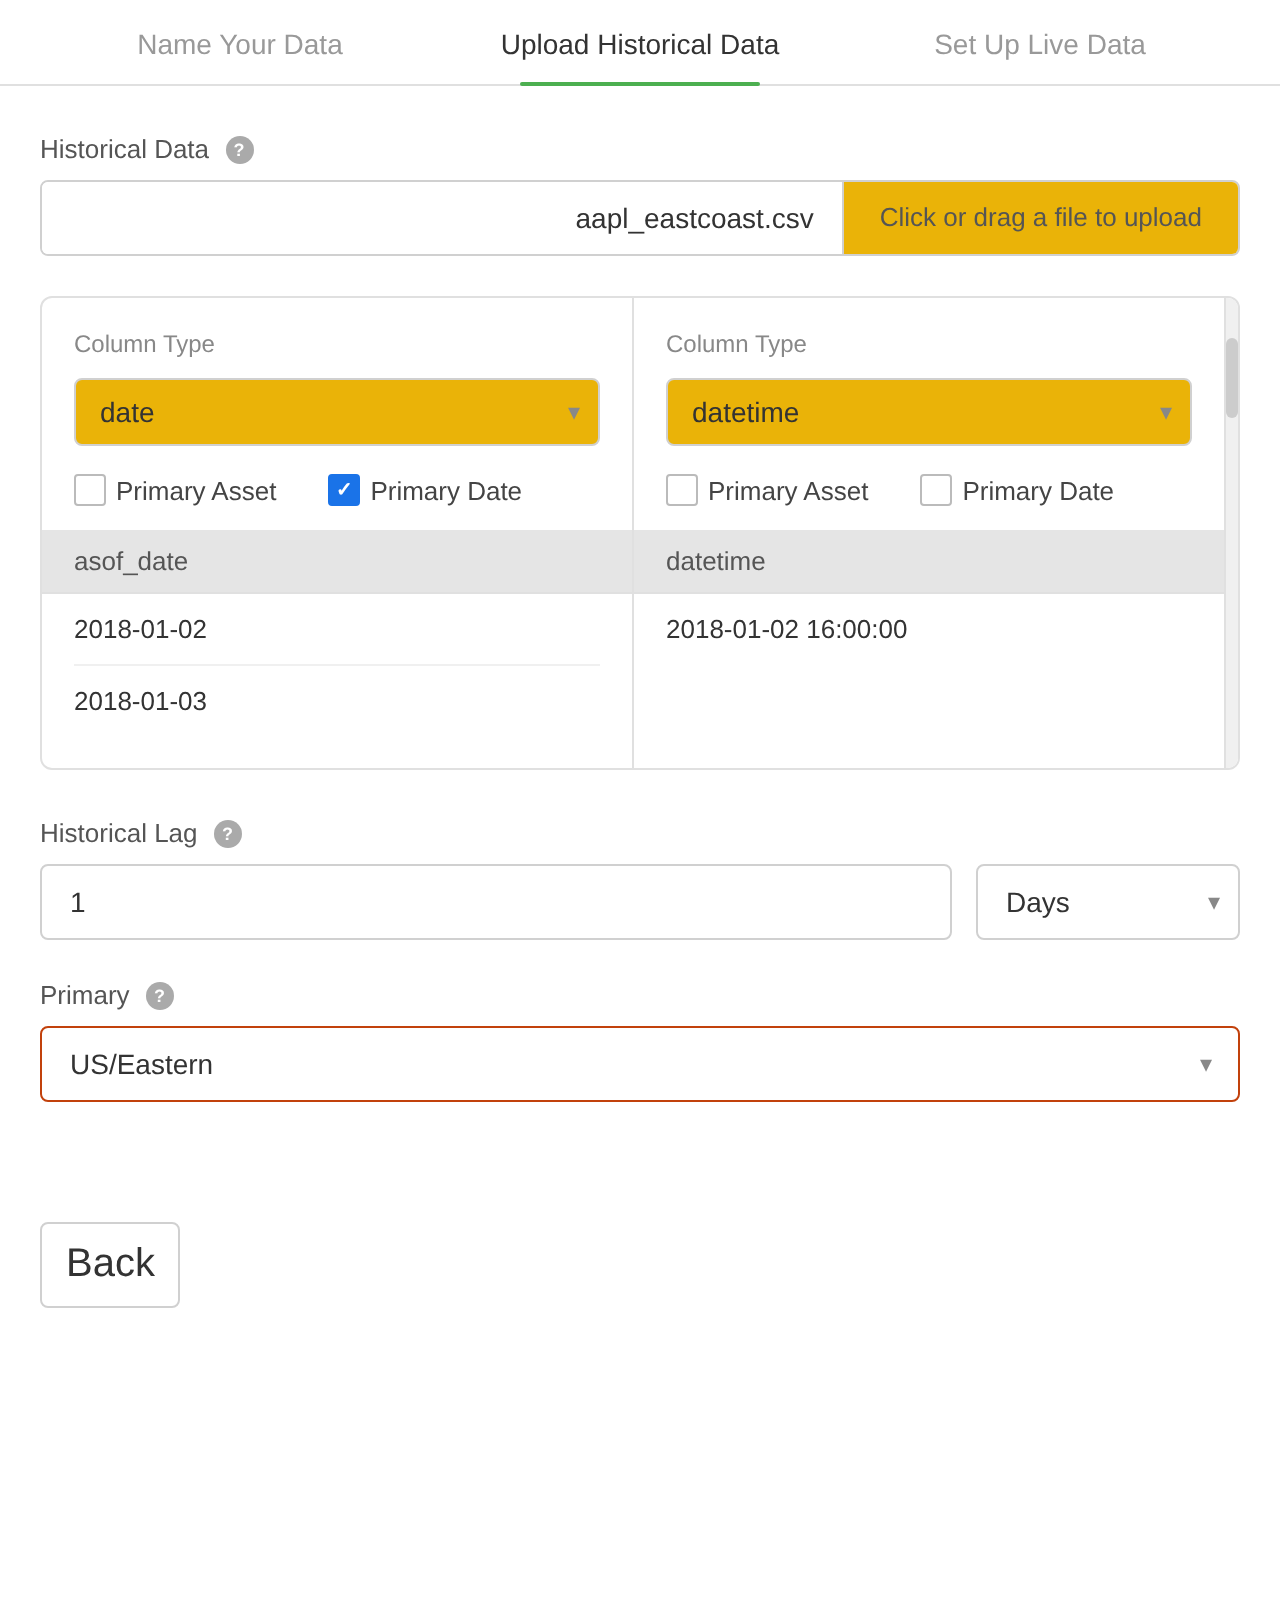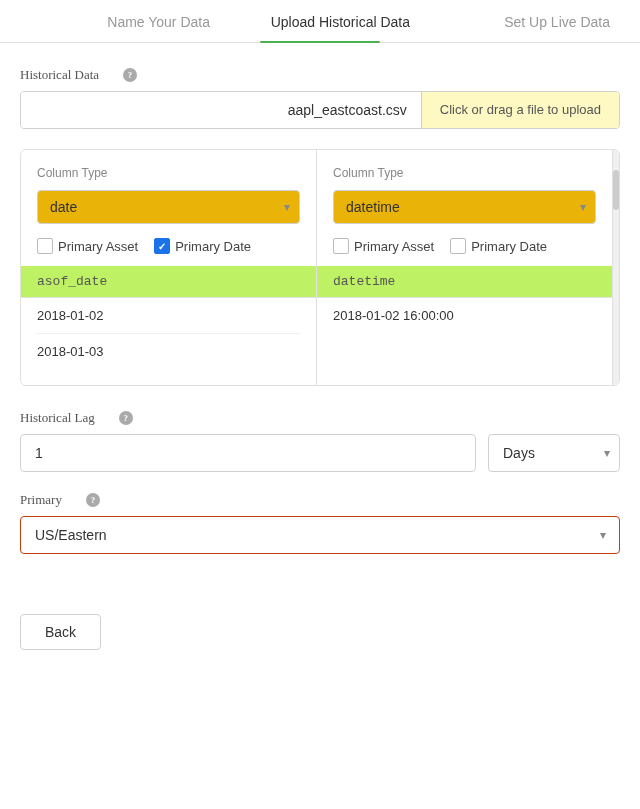--- a/index.html
+++ b/index.html
@@ -13,21 +13,21 @@
     }
 
     
     .tabs {
       display: flex;
       border-bottom: 1px solid #e0e0e0;
       padding: 0 20px;
     }
     .tab {
       flex: 1;
-      text-align: right;
+      text-align: center;
       padding: 14px 10px 12px;
       font-size: 14px;
       color: #999;
       cursor: pointer;
       position: relative;
     }
     .tab.active {
       color: #333;
       font-weight: 500;
     }
@@ -45,23 +45,22 @@
     
     .content {
       padding: 24px 20px;
     }
 
     .section-label {
       font-size: 13px;
       color: #555;
       margin-bottom: 8px;
       display: flex;
-      align-items: center;
-      gap: 24px;
-      font-family: Liberation Serif, serif;
+      align-items: flex-end;
+      gap: 8px;
     }
     .help-icon {
       width: 14px;
       height: 14px;
       background: #aaa;
       border-radius: 50%;
       display: inline-flex;
       align-items: center;
       justify-content: center;
       color: #fff;
@@ -80,21 +79,21 @@
       text-align: right;
     }
     .upload-filename {
       flex: 1;
       padding: 10px 14px;
       font-size: 14px;
       color: #333;
       background: #fff;
     }
     .upload-btn {
-      background: #fef9c3;
+      background: #eab308;
       border-left: 1px solid #d0d0d0;
       padding: 10px 18px;
       font-size: 13px;
       color: #555;
       cursor: pointer;
       white-space: nowrap;
     }
     .column-card {
       flex: 1;
       border-right: 1px solid #e0e0e0;
@@ -130,21 +129,21 @@
       transform: translateY(-50%);
       pointer-events: none;
       color: #888;
       font-size: 12px;
     }
 
     
     .checkbox-row {
       display: flex;
       align-items: center;
-      gap: 16px;
+      gap: 26px;
       margin-bottom: 12px;
       flex-wrap: wrap;
     }
     .checkbox-item {
       display: flex;
       align-items: center;
       gap: 5px;
       font-size: 13px;
       color: #444;
     }
@@ -166,28 +165,27 @@
     }
     .checkbox-box.checked::after {
       content: '✓';
       color: #fff;
       font-size: 10px;
       font-weight: bold;
     }
 
     
     .data-header {
-      background: #bef264;
+      background: #e5e5e5;
       padding: 8px 12px;
       font-size: 13px;
       color: #555;
       border-bottom: 1px solid #e0e0e0;
       margin: 0 -16px;
       padding-left: 16px;
-      font-family: Liberation Mono, monospace;
     }
     .data-row {
       padding: 10px 0;
       font-size: 13px;
       color: #333;
       border-bottom: 1px solid #f0f0f0;
     }
     .data-row:last-child {
       border-bottom: none;
     }
@@ -253,25 +251,25 @@
       appearance: none;
       background: #fff;
       cursor: pointer;
     }
 
     
     .footer {
       padding: 16px 20px;
     }
     .back-btn {
-      padding: 9px 24px;
-      border: 1px solid #d0d0d0;
-      border-radius: 4px;
-      background: #fff;
-      font-size: 14px;
+      padding: 9px 12px;
+      border: 1px solid #d0d0d0;
+      border-radius: 4px;
+      background: #fff;
+      font-size: 20px;
       color: #333;
       cursor: pointer;
     }
   </style>
 </head>
 <body>
 
 <div class="tabs">
   <div class="tab">
     <span>Name Your Data</span>

